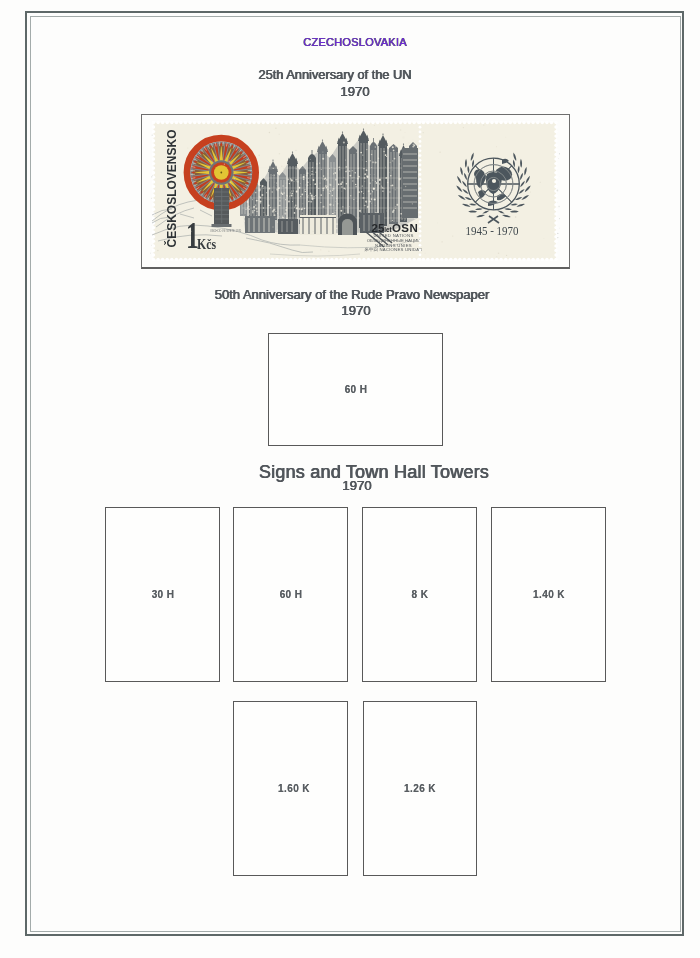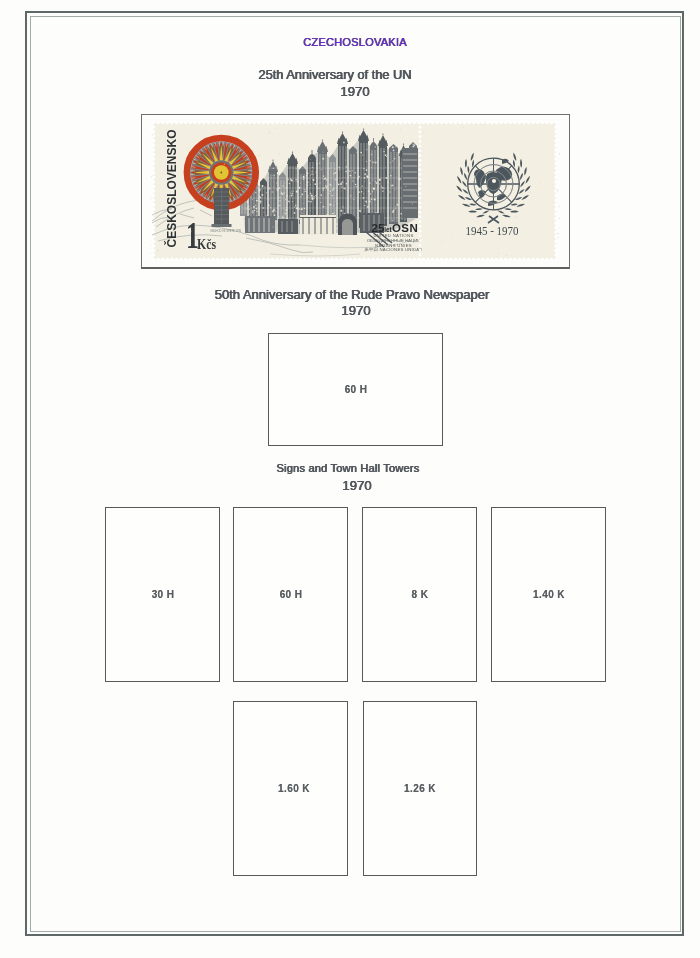--- a/index.html
+++ b/index.html
@@ -1343,21 +1343,21 @@
 </svg>
 
 <div class="hd" style="left:352px;top:286.7px;font-size:13px">50th Anniversary of the Rude Pravo Newspaper</div>
 
 <div class="hd" style="left:356px;top:303.1px;font-size:13.2px">1970</div>
 
 <div class="bx" style="left:268px;top:333px;width:173px;height:111px"></div>
 
 <div class="lbl" style="left:356px;top:389px">60 H</div>
 
-<div class="hd" style="left:348px;top:461.9px;font-size:11px;letter-spacing:0.22px">Signs and Town Hall Towers</div>
+<div class="hd" style="left:374px;top:461.9px;font-size:18px;letter-spacing:0.22px">Signs and Town Hall Towers</div>
 
 <div class="hd" style="left:357px;top:478.1px;font-size:13.2px">1970</div>
 
 <div class="bx" style="left:105px;top:507px;width:113px;height:173px"></div>
 
 <div class="lbl" style="left:163px;top:594px">30 H</div>
 
 <div class="bx" style="left:233px;top:507px;width:113px;height:173px"></div>
 
 <div class="lbl" style="left:291px;top:594px">60 H</div>

